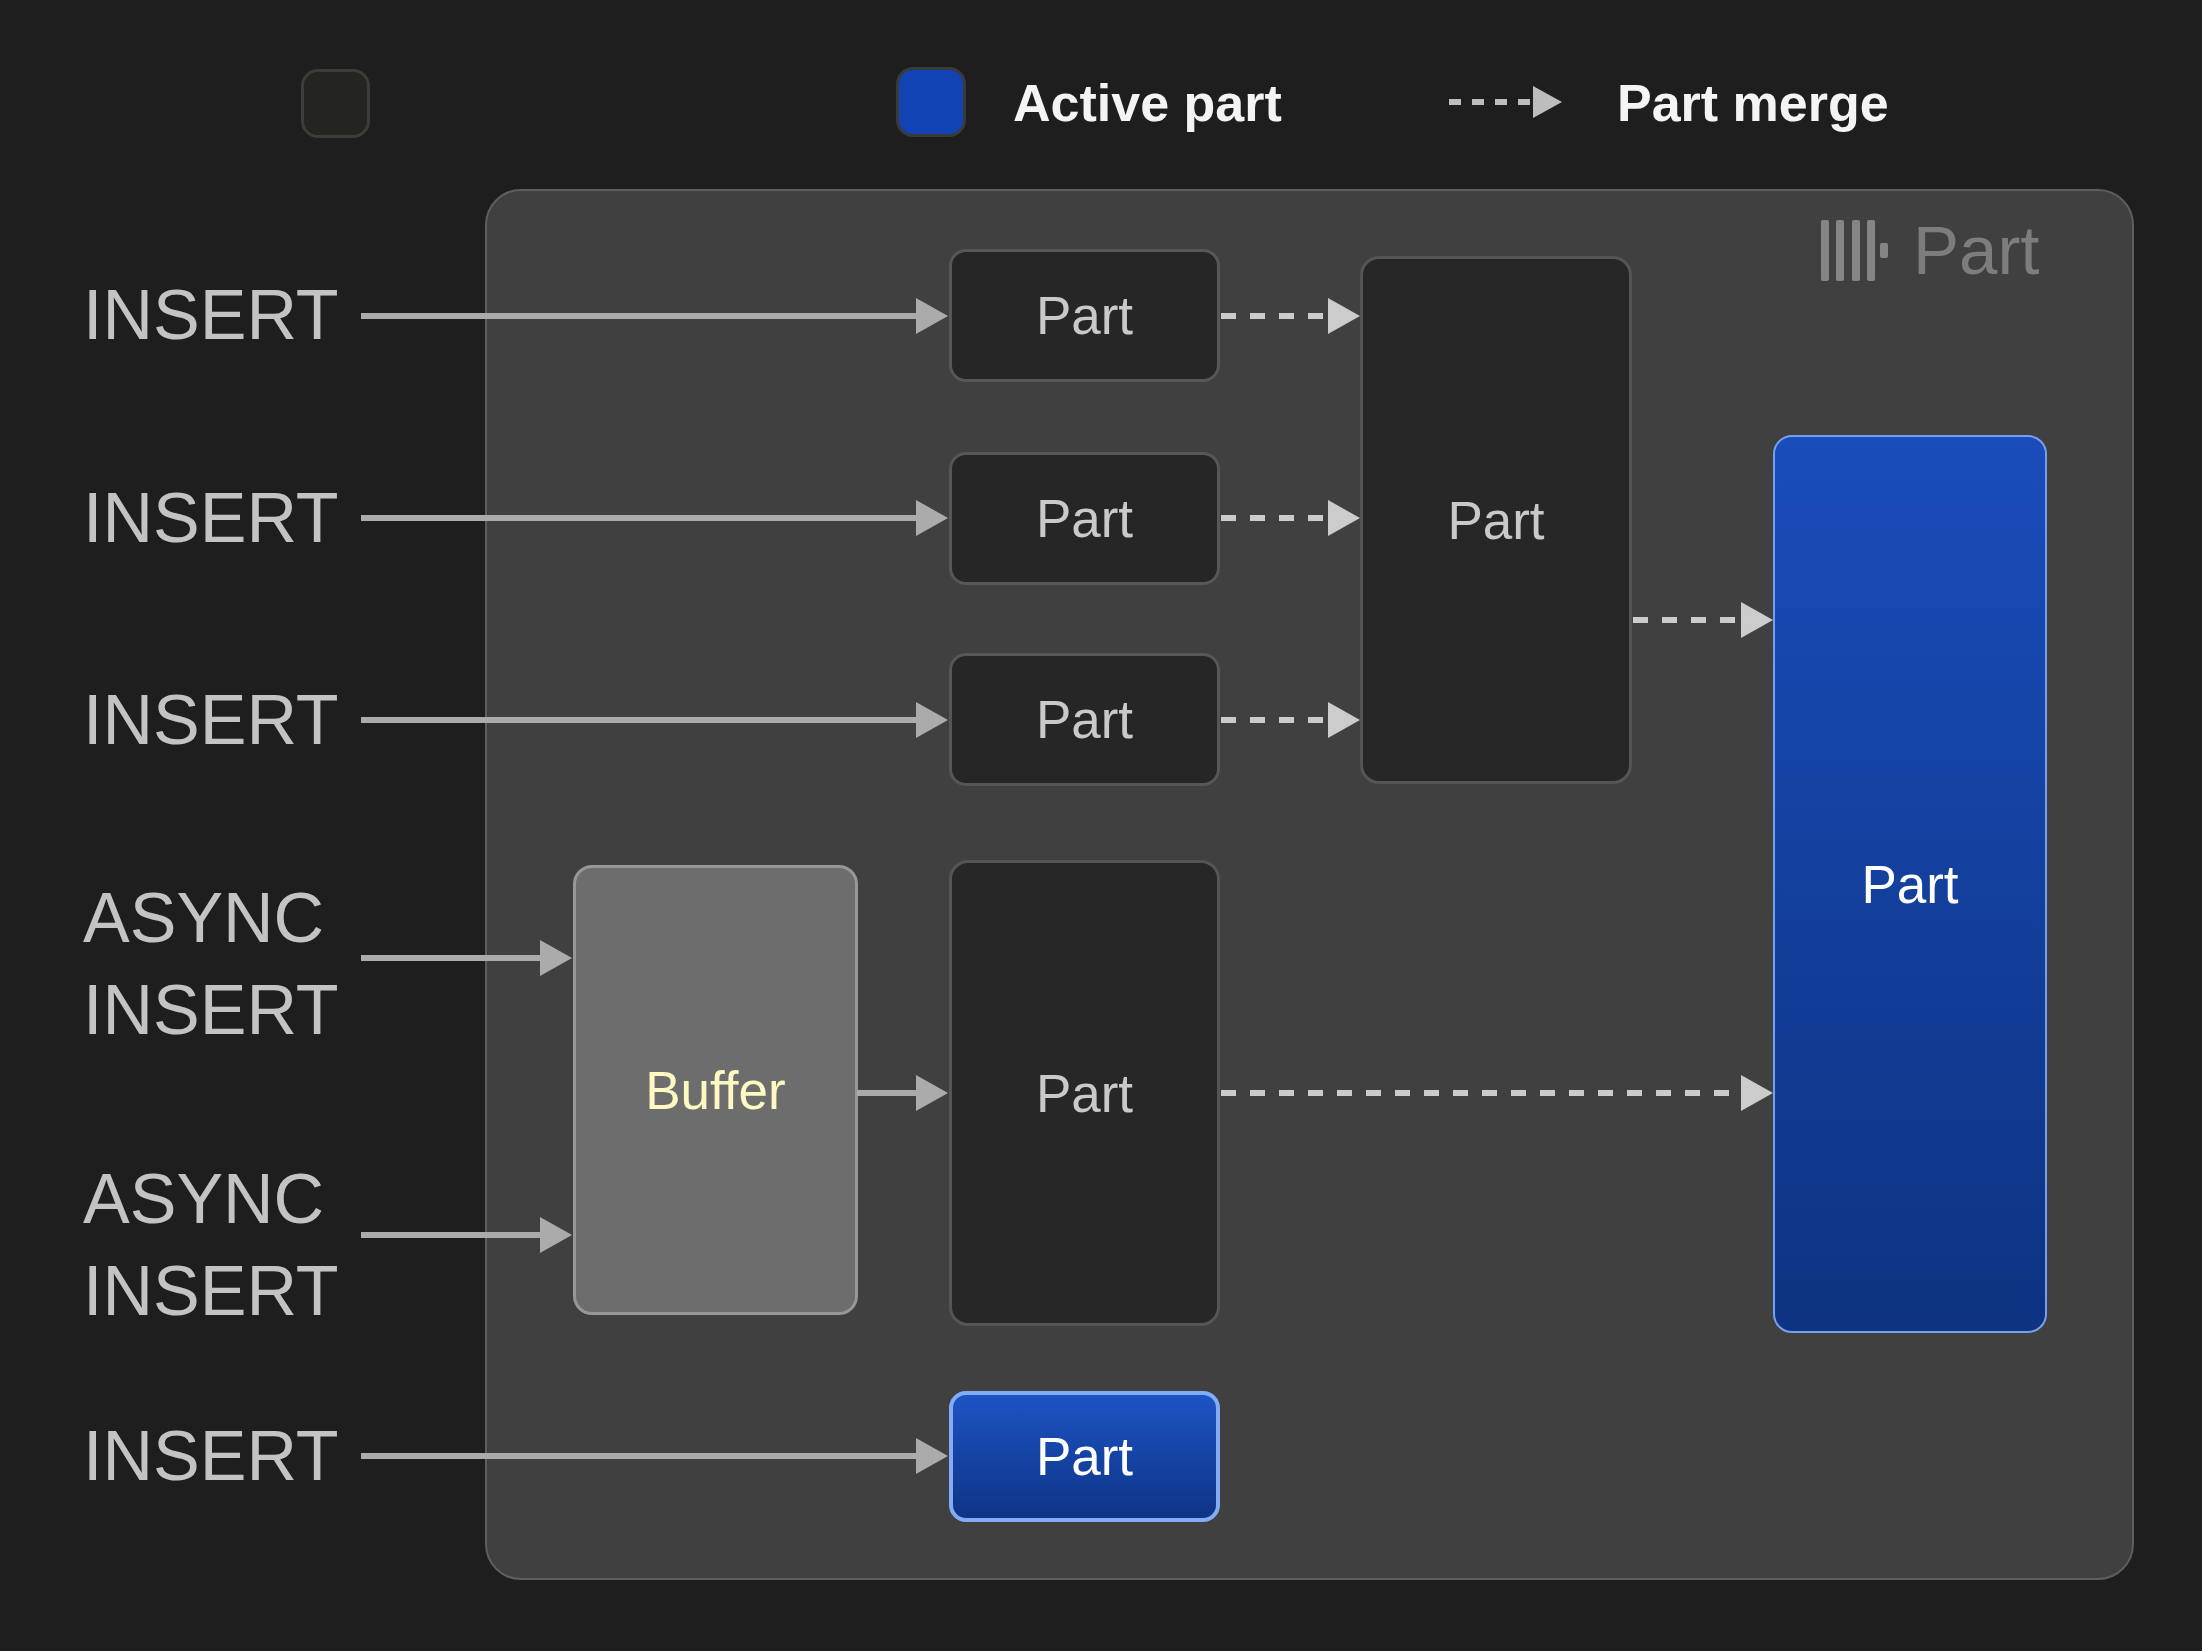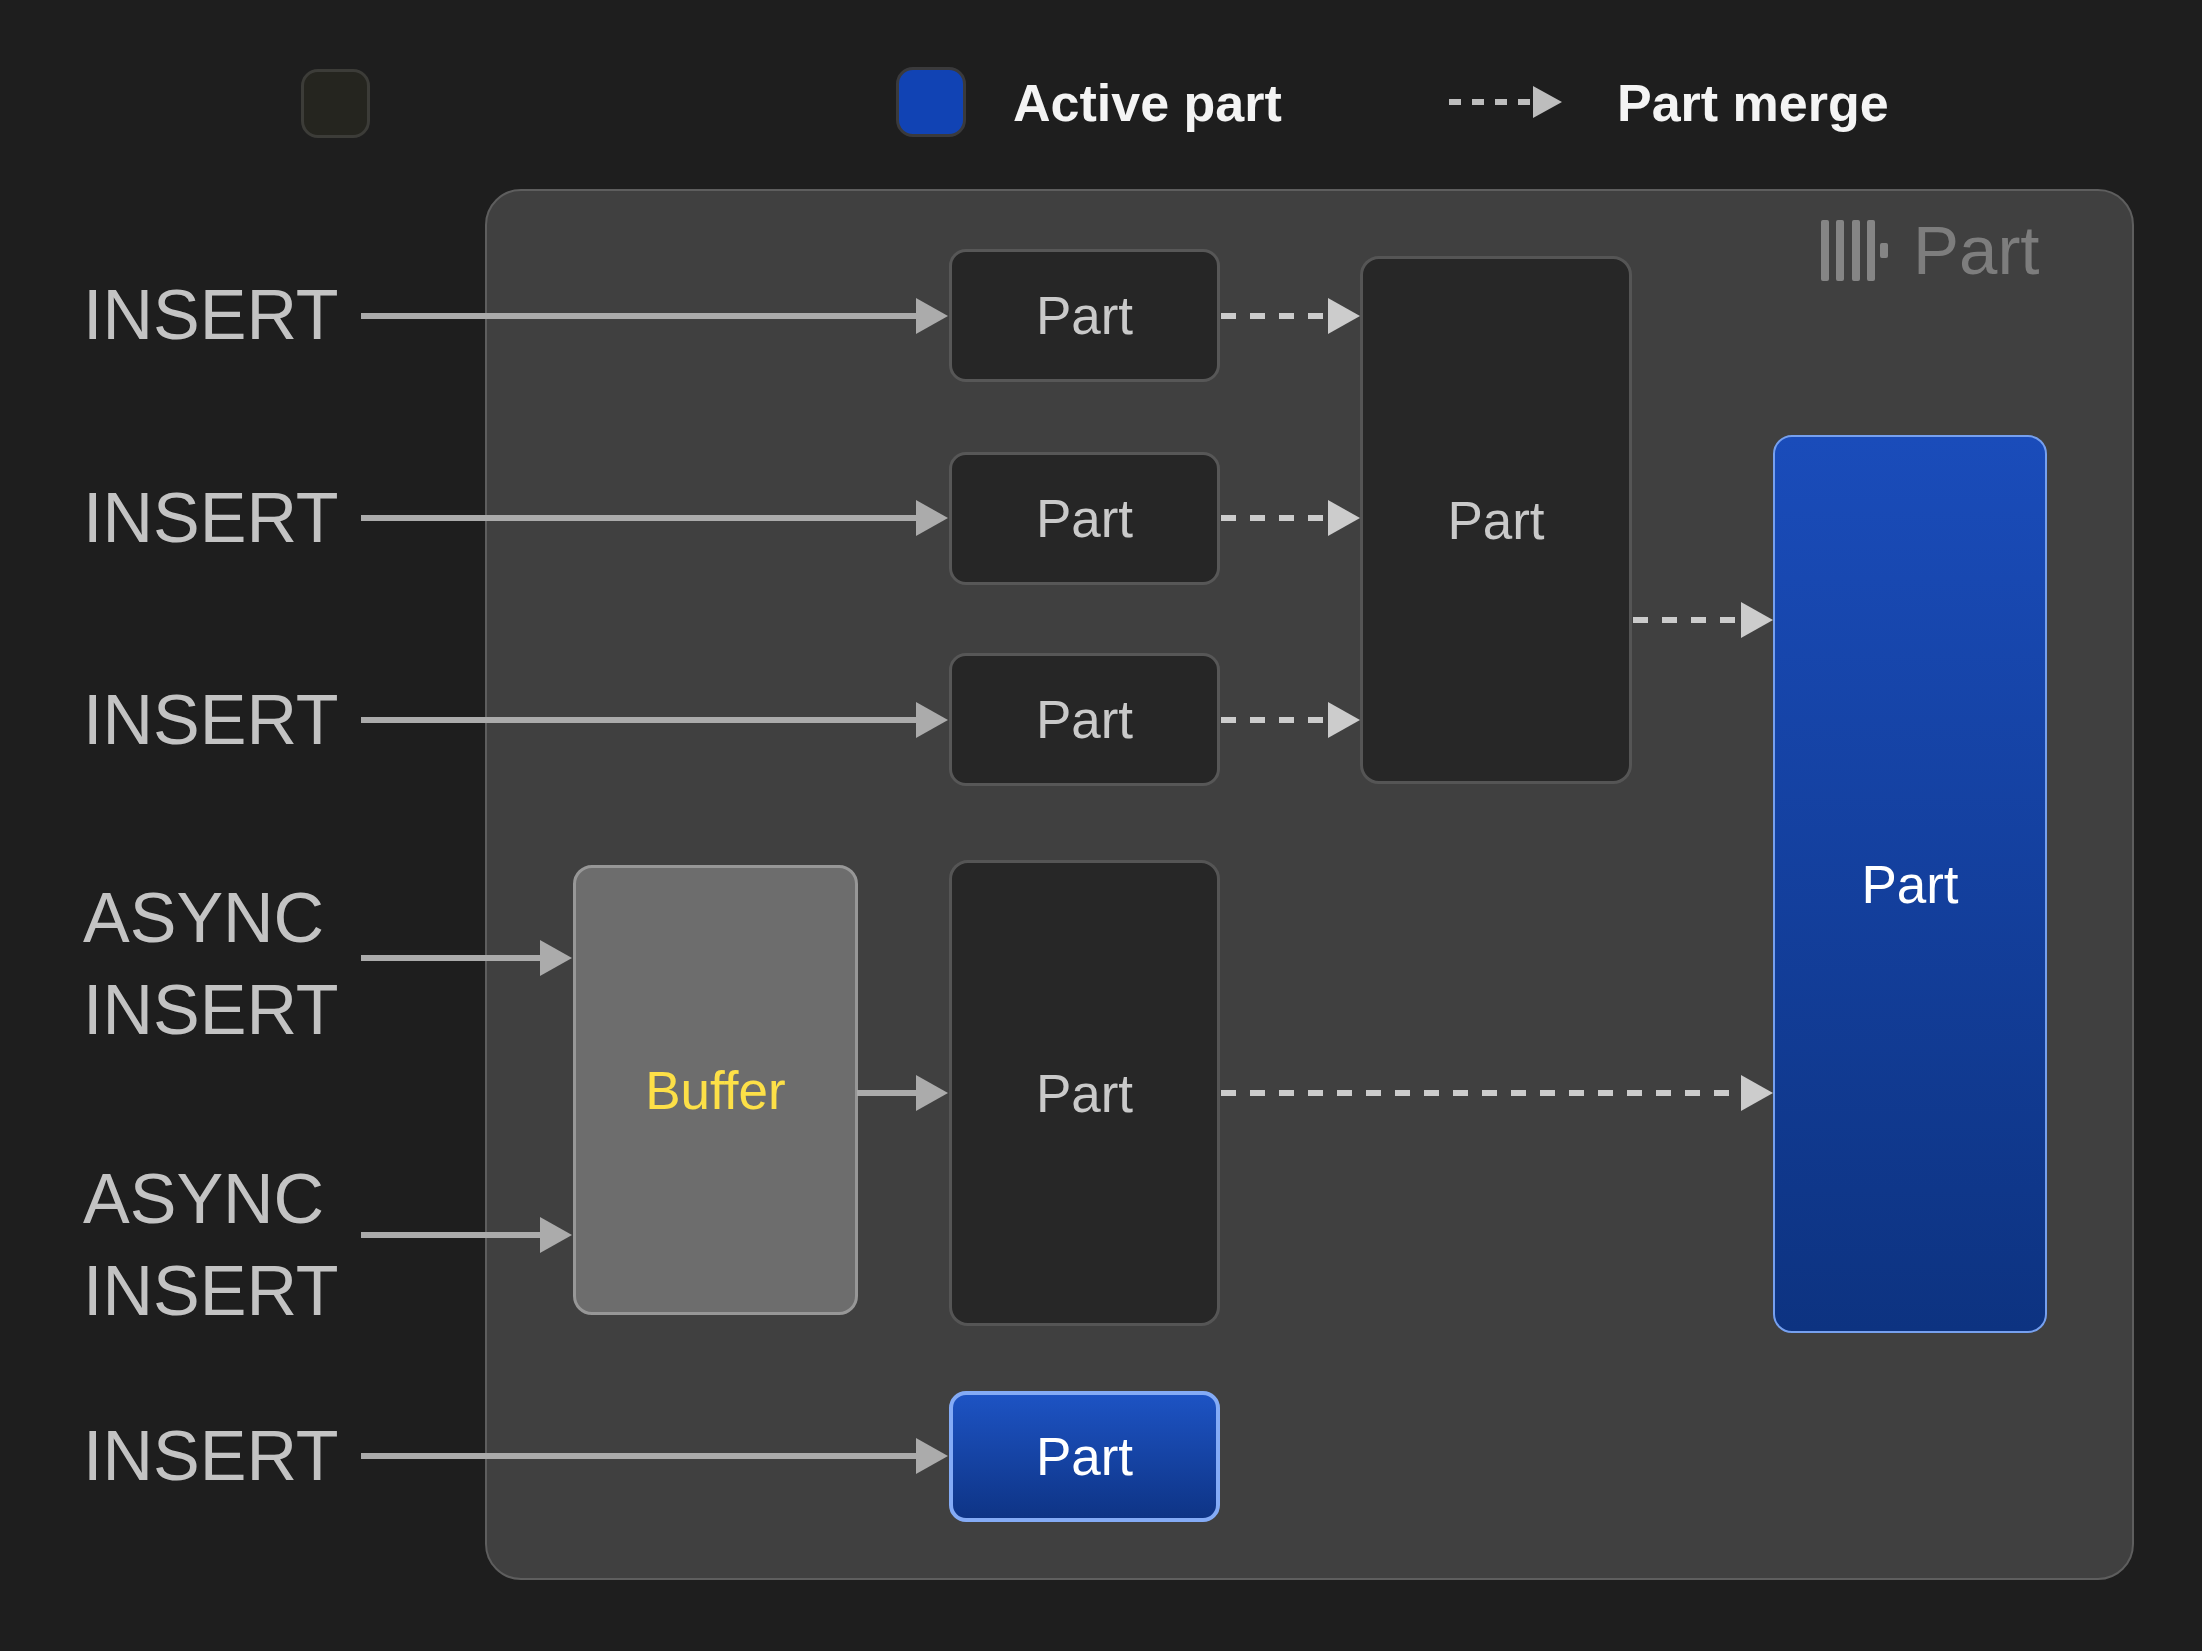--- a/index.html
+++ b/index.html
@@ -44,21 +44,21 @@
   .box.bigblue{
     left:1773px;top:435px;width:274px;height:898px;border-radius:19px;
     background:linear-gradient(180deg,#1a4cba 0%,#0d3381 100%);border:2.9px solid #76a0ef;
   }
   .box.smallblue{
     left:949px;top:1391px;width:271px;height:131px;border-radius:17px;
     background:linear-gradient(180deg,#1d53c3 0%,#0e3486 100%);border:4.8px solid #84abf6;
   }
   .box.bigblue .box-label,.box.smallblue .box-label{color:#ffffff;font-weight:500;}
   .box.buffer{left:573px;top:865px;width:285px;height:450px;background:#6d6d6d;border:3.8px solid #979797;border-radius:19px;}
-  .box.buffer .box-label{color:#fde047;}
+  .box.buffer .box-label{color:#fef9c3;}
 
   
   .input-label{
     position:absolute;left:83px;transform:translateY(-50%);
     font-size:70px;color:#c3c3c3;font-weight:400;line-height:1.32;white-space:pre-line;
   }
   .input-label.r1{top:315px;}
   .input-label.r2{top:518px;}
   .input-label.r3{top:720px;}
   .input-label.r4{top:964px;}

